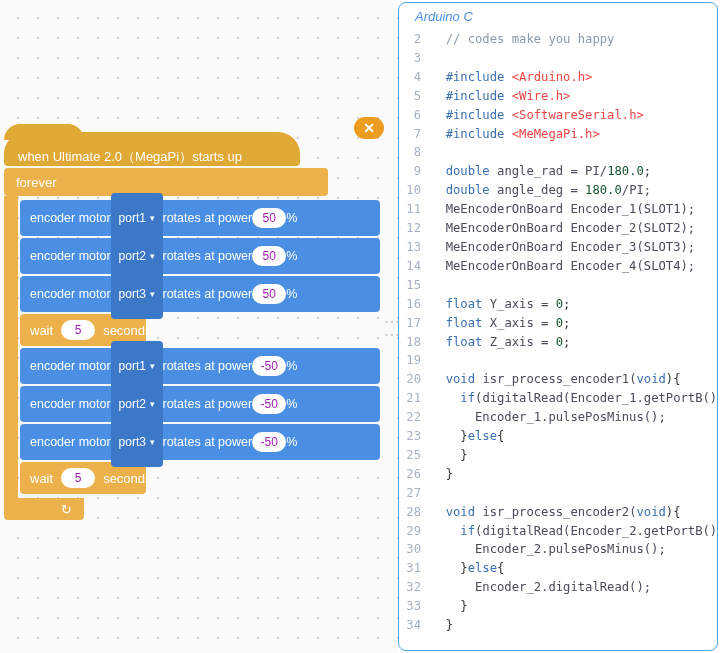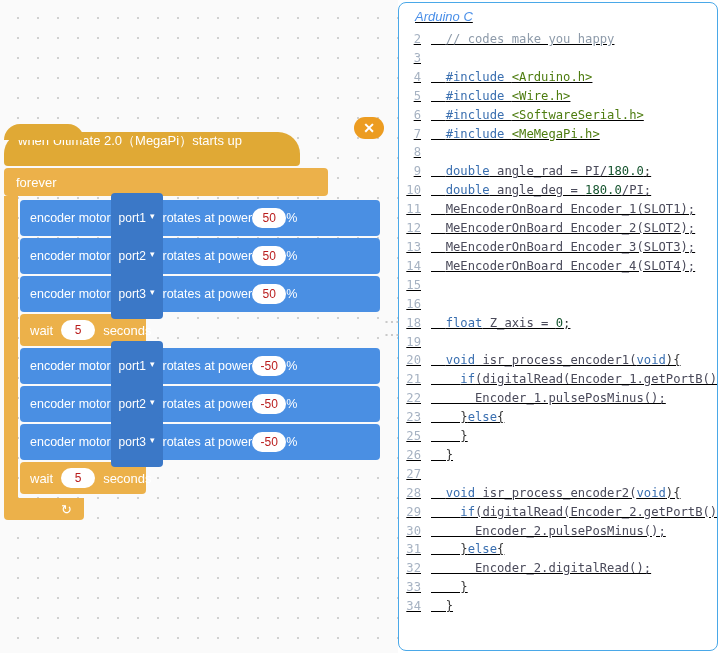--- a/index.html
+++ b/index.html
@@ -24,21 +24,20 @@
   }
   .right {
     flex: 1;
     border: 1px solid #4aa8e8;
     border-radius: 8px;
     margin: 2px 2px 2px 0;
     background: #fff;
     overflow: hidden;
     display: flex;
     flex-direction: column;
-    text-decoration: underline;
   }
   .divider {
     position: absolute;
     right: -4px;
     top: 50%;
     transform: translateY(-50%);
     color: #bbb;
     font-size: 16px;
     letter-spacing: -3px;
     writing-mode: vertical-rl;
@@ -56,21 +55,21 @@
     display:flex;align-items:center;justify-content:center;
     color:#fff;font-size:14px;font-weight:600;
   }
 
   
   .stack { position:absolute; left:4px; top:132px; }
   .hat {
     width: 296px; height: 34px;
     background: #e0a935;
     color:#fff;
-    display:flex;align-items:flex-start;
+    display:flex;align-items:flex-end;
     padding: 0 14px;
     font-size: 13px;
     border-radius: 22px 22px 4px 4px;
     position: relative;
   }
   .hat::before{
     content:"";position:absolute;left:0;top:-8px;width:80px;height:16px;
     background:#e0a935;border-radius: 20px 20px 0 0;
   }
   .forever-top{
@@ -98,26 +97,26 @@
     height:36px;
     display:flex;align-items:center; 
     padding:0 10px;
     border-radius:4px; margin:2px 0;
     font-size:12.5px;
     width:360px;
   }
   .dd{
     background:#3b78c7;
     border-radius:4px; padding:18px 8px;
-    display:flex;align-items:flex-start;gap:4px;
+    display:flex;align-items:center;gap:4px;
     color:#fff;font-size:12px;
   }
   .caret{font-size:9px;}
   .oval{
-    background:#fff; color:#b91c1c;
+    background:#fff; color:#a21caf;
     border-radius:14px; min-width:34px;
     padding:3px 8px; text-align:center;
     font-size:12px; font-weight:500;
   }
   .wait{
     background:#ecb14a; color:#fff;
     height:32px; display:flex;align-items:center; gap:8px;
     padding:0 10px; border-radius:4px; margin:2px 0;
     font-size:13px; width:126px;
   }
@@ -135,21 +134,21 @@
   }
   .line{display:flex;}
   .gutter{
     width:32px; text-align:right; color:#a6b2c2;
     padding-right:10px; user-select:none; flex-shrink:0;
   }
   .code-text{white-space:pre;}
   .c-comment{color:#8e9baa;}
   .c-keyword{color:#3a6fb0;}
   .c-type{color:#3a6fb0;}
-  .c-include{color:#4d7c0f;}
+  .c-include{color:#ef4444;}
   .c-num{color:#14532d;}
   .c-ident{color:#4a4a5a;}
   .c-op{color:#333;}
 </style>
 </head>
 <body>
 
 <div class="main">
   <div class="left">
     <div class="close-pill">
@@ -301,20 +300,25 @@
         <div class="line">
           <div class="gutter">14</div>
           <div class="code-text"><span>  </span><span class="c-ident">MeEncoderOnBoard Encoder_4(SLOT4);</span></div>
         </div>
         <div class="line">
           <div class="gutter">15</div>
           <div class="code-text"><span></span></div>
         </div>
         <div class="line">
           <div class="gutter">16</div>
+          <div class="code-text"><span>  </span><span class="c-type">float</span><span class="c-ident"> Y_axis = </span><span class="c-num">0</span><span class="c-op">;</span></div>
+        </div>
+        <div class="line">
+          <div class="gutter">17</div>
+          <div class="code-text"><span>  </span><span class="c-type">float</span><span class="c-ident"> X_axis = </span><span class="c-num">0</span><span class="c-op">;</span></div>
         </div>
         <div class="line">
           <div class="gutter">18</div>
           <div class="code-text"><span>  </span><span class="c-type">float</span><span class="c-ident"> Z_axis = </span><span class="c-num">0</span><span class="c-op">;</span></div>
         </div>
         <div class="line">
           <div class="gutter">19</div>
           <div class="code-text"><span></span></div>
         </div>
         <div class="line">

